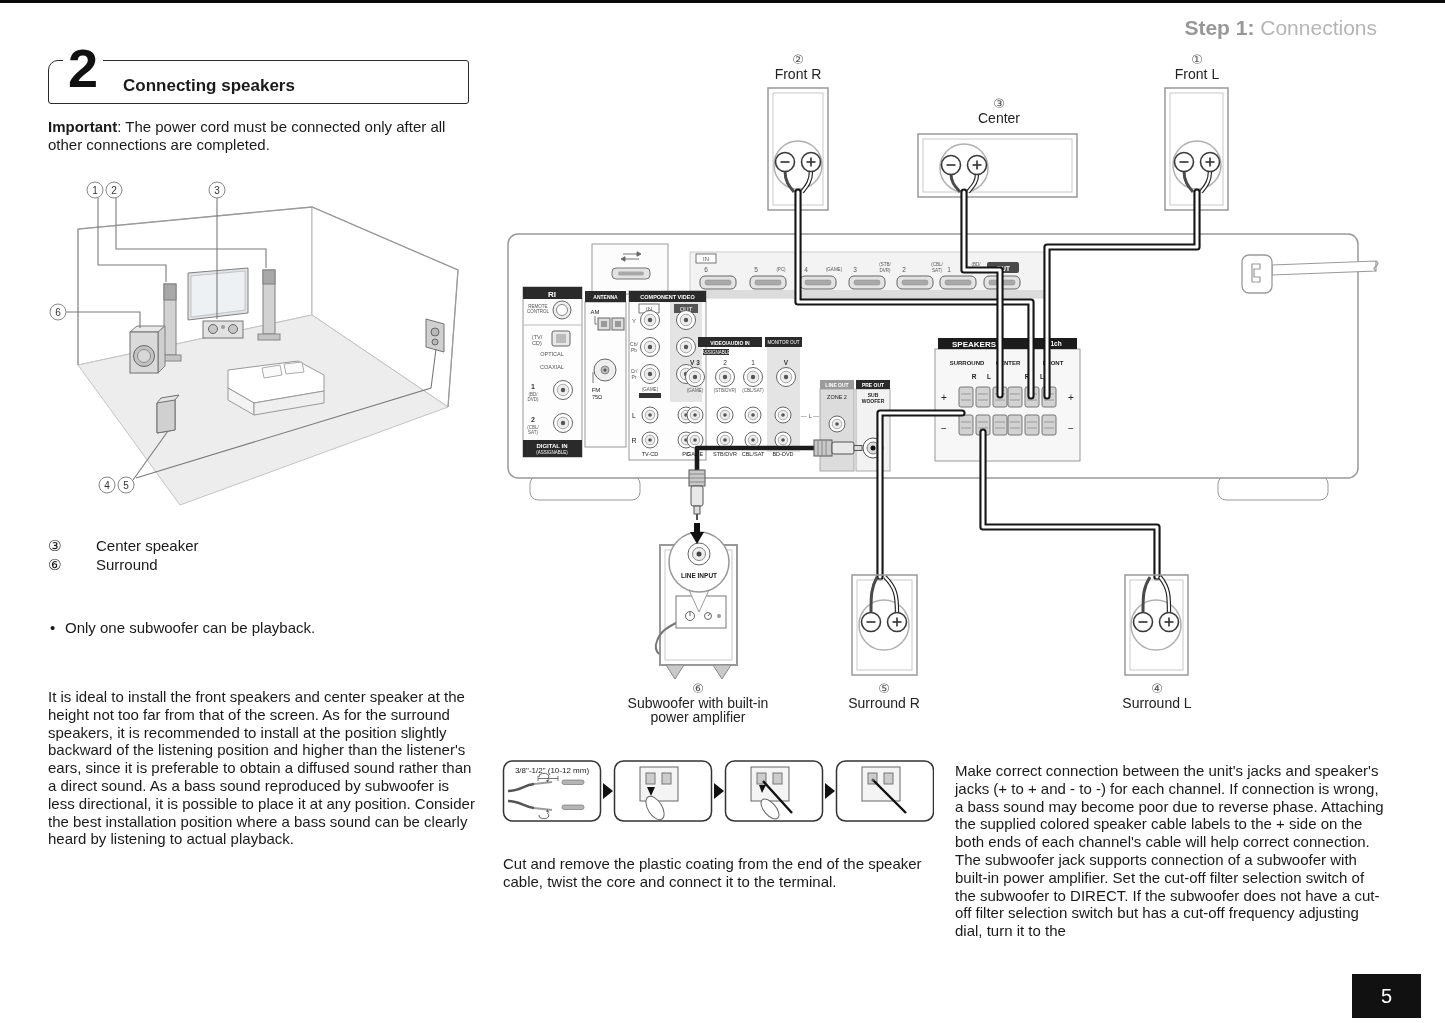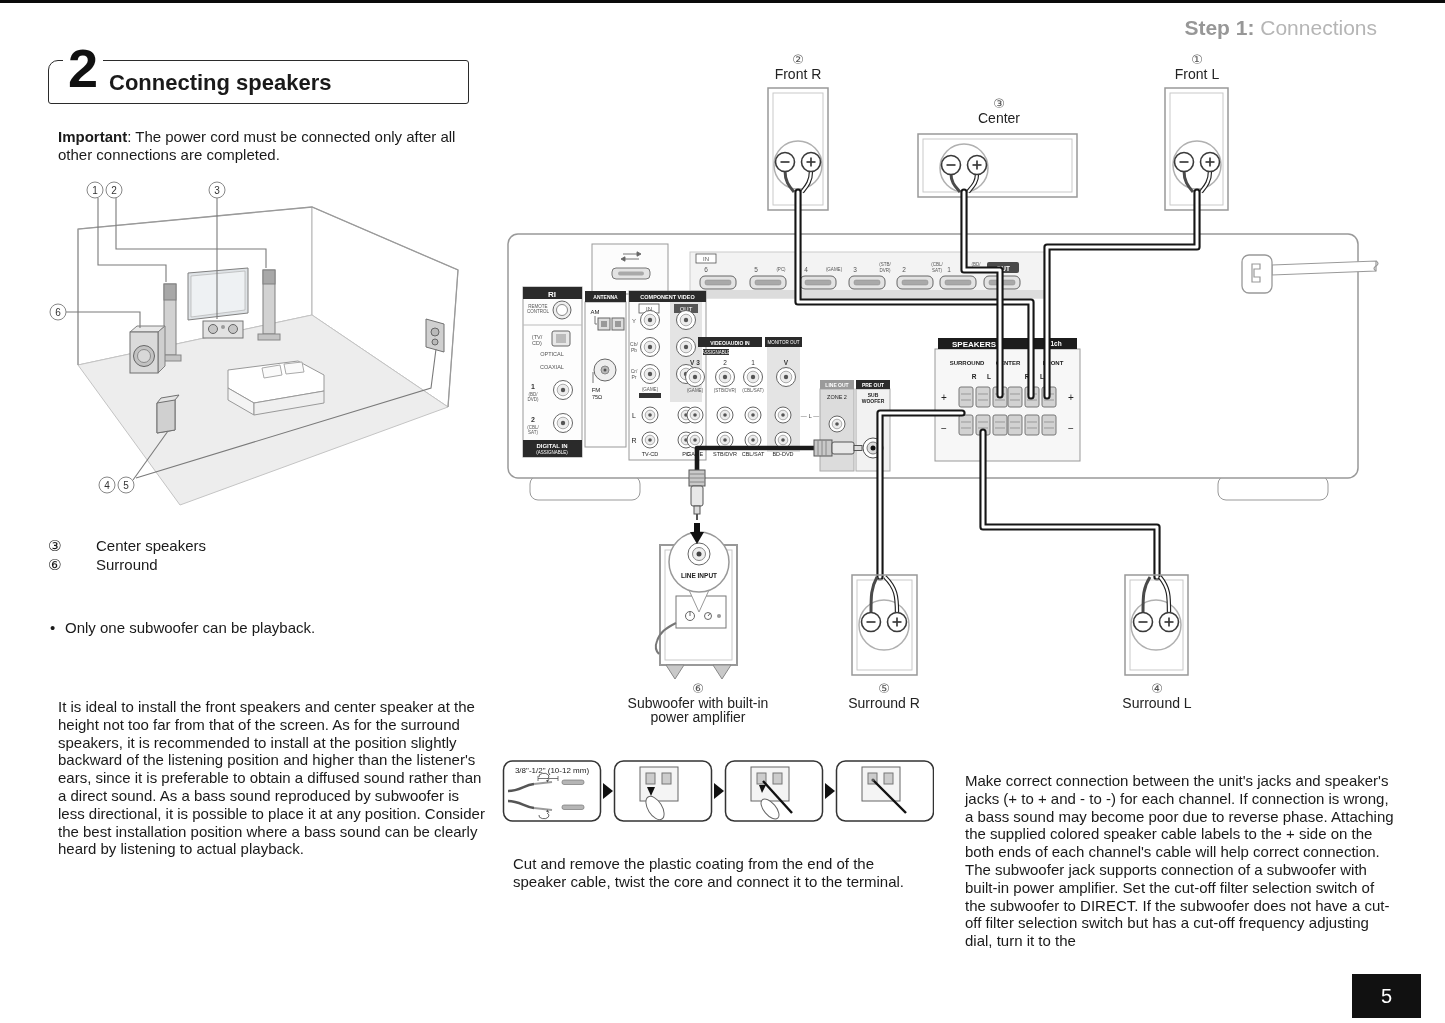--- a/index.html
+++ b/index.html
@@ -7,22 +7,22 @@
         font-family:"Liberation Sans","DejaVu Sans",sans-serif;color:#1a1a1a}
   .abs{position:absolute}
   .top-rule{left:0;top:0;width:1445px;height:3px;background:#0a0a0a}
   .step-header{top:16px;right:68px;font-size:21px;white-space:nowrap}
   .step-header .step{font-weight:bold;color:#979797}
   .step-header .rest{color:#b5b5b5}
   .section-box{left:48px;top:60px;width:419px;height:42px;border:1.6px solid #2b2b2b;
                border-radius:10px 3px 3px 3px}
   .section-num{position:absolute;left:14px;top:-18px;background:#fff;padding:0 5px;
                font-size:54px;font-weight:bold;line-height:.95;color:#111}
-  .section-title{position:absolute;left:60px;bottom:7px;font-size:22px;font-weight:bold}
-  .para{font-size:15px;line-height:17.8px;margin:10px}
+  .section-title{position:absolute;left:74px;bottom:7px;font-size:17px;font-weight:bold}
+  .para{font-size:15px;line-height:17.8px;margin:0}
   .important{left:48px;top:118px;width:430px}
   .legend{left:48px;top:536px;width:424px;font-size:15px}
   .legend-row{display:flex;line-height:19.3px}
   .legend-marks{width:48px;flex:none}
   .bullets{left:48px;top:619px;width:426px}
   .bullet-item{position:relative;padding-left:17px;font-size:15px;line-height:18px}
   .bullet-item::before{content:"•";position:absolute;left:2px}
   .place-para{left:48px;top:688px;width:431px}
   .mid-notes{left:503px;top:845px;width:438px}
   .mid-notes .p2{margin-top:10px}
@@ -132,21 +132,21 @@
       <circle cx="67" cy="313" r="8" fill="#fff" stroke="#888"></circle>
         <text class="tc f10" x="67" y="316.5">4</text>
       <circle cx="86" cy="313" r="8" fill="#fff" stroke="#888"></circle>
         <text class="tc f10" x="86" y="316.5">5</text>
     </g>
   </svg>
 
   <div class="abs legend">
     <div class="legend-row">
         <span class="legend-marks">③</span>
-        <span>Center speakers</span>
+        <span>Center speaker</span>
       </div>
     <div class="legend-row">
         <span class="legend-marks">⑥</span>
         <span>Surround</span>
       </div>
   </div>
 
   <div class="abs bullets">
     <div class="bullet-item">Only one subwoofer can be playback.</div>
   </div>

